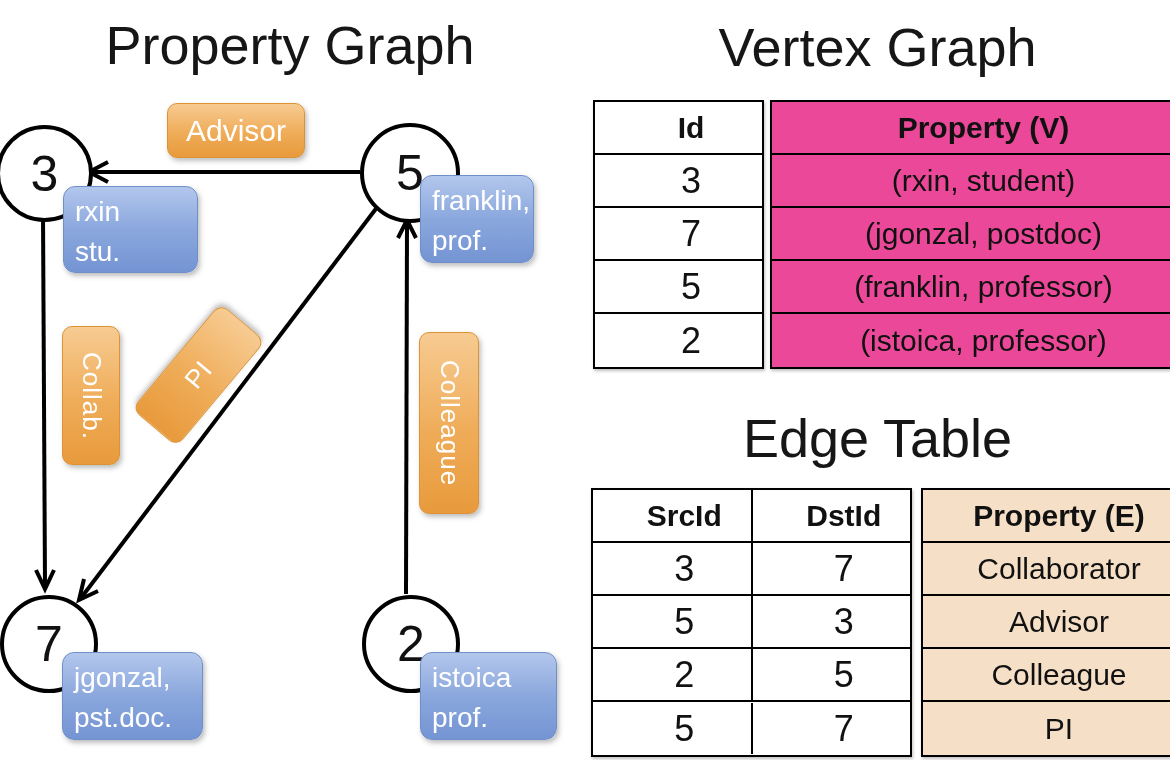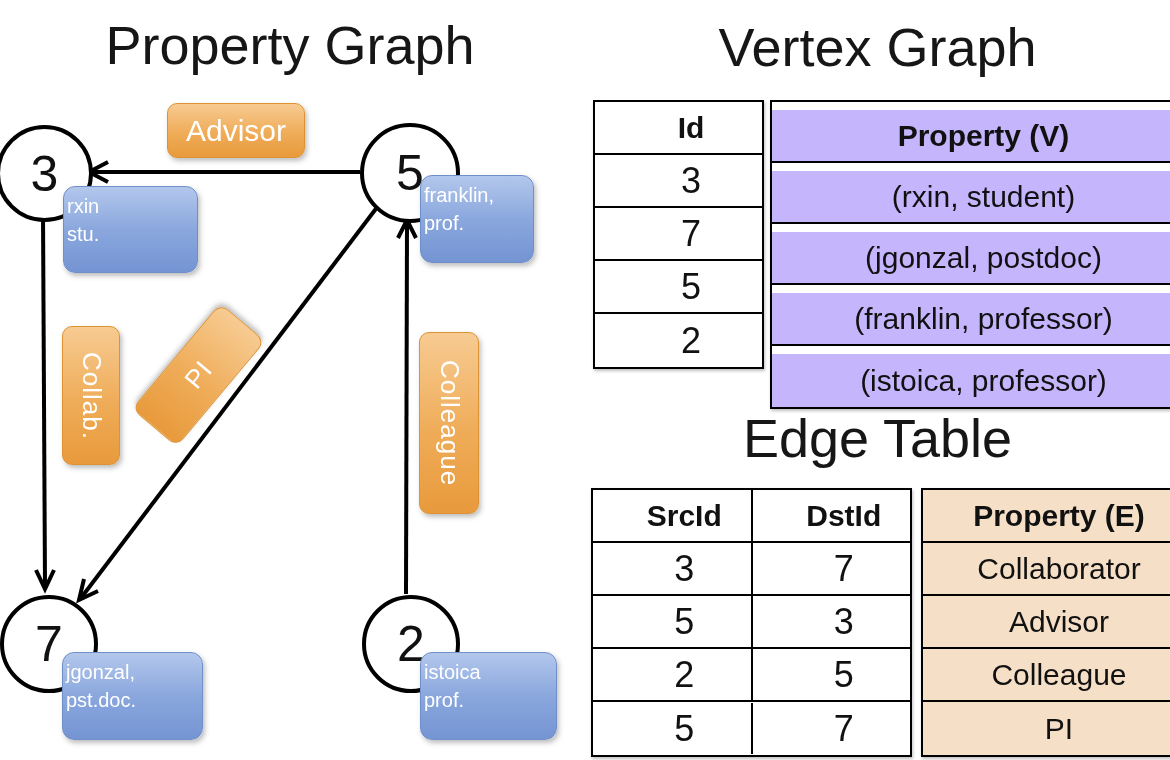--- a/index.html
+++ b/index.html
@@ -29,37 +29,37 @@
         box-shadow:2px 3px 5px rgba(110,110,110,0.45);}
   .advisor{left:167px;top:103px;width:136px;height:53px;font-size:30px;}
   .vtext{writing-mode:vertical-rl;text-orientation:mixed;font-size:26px;letter-spacing:1px;}
   .collab{left:62px;top:326px;width:56px;height:137px;}
   .colleague{left:419px;top:332px;width:58px;height:180px;}
   .pi{left:169px;top:306px;width:57px;height:136px;transform:rotate(-140deg);
       background:linear-gradient(0deg,#F7CB92 0%,#EFAC58 55%,#E89A3C 100%);}
 
   .vbox{position:absolute;border-radius:12px;border:1px solid #6F8FC9;
         background:linear-gradient(180deg,#B3C7EC 0%,#8AA7DD 50%,#7494D3 100%);
-        color:#fff;font-size:20px;line-height:1.42;padding:5px 8px 0 3px;
+        color:#fff;font-size:28px;line-height:1.42;padding:5px 8px 0 11px;
         box-sizing:border-box;box-shadow:2px 3px 5px rgba(110,110,110,0.45);}
   .rxin{left:63px;top:186px;width:135px;height:87px;}
   .franklin{left:420px;top:175px;width:114px;height:88px;}
   .jgonzal{left:62px;top:652px;width:141px;height:88px;}
   .istoica{left:420px;top:652px;width:137px;height:88px;}
 
   
   .tgroup{position:absolute;border:2px solid #000;background:#fff;
           box-shadow:1px 2px 3px rgba(0,0,0,0.25);}
   .trow{height:53px;border-bottom:2px solid #000;box-sizing:border-box;
         display:flex;align-items:center;}
   .trow:last-child{border-bottom:none;}
   .cell{flex:1;text-align:center;font-size:30px;line-height:51px;white-space:nowrap;padding-left:25px;}
   .cell.num{font-size:36px;}
   .cell.hdr{font-weight:bold;font-size:30px;}
-  .vfill{background:#c4b5fd;margin-top:8px;}
+  .vfill{background:#ec4899;}
   .efill{background:#F5DFC6;}
   .split>.cell:first-child{border-right:2px solid #000;}
 
   .vt-id{left:593px;top:100px;width:167px;}
   .vt-prop{left:770px;top:100px;width:398px;}
   .et-ids{left:591px;top:488px;width:317px;}
   .et-prop{left:921px;top:488px;width:247px;}
 </style>
 </head>
 <body>

